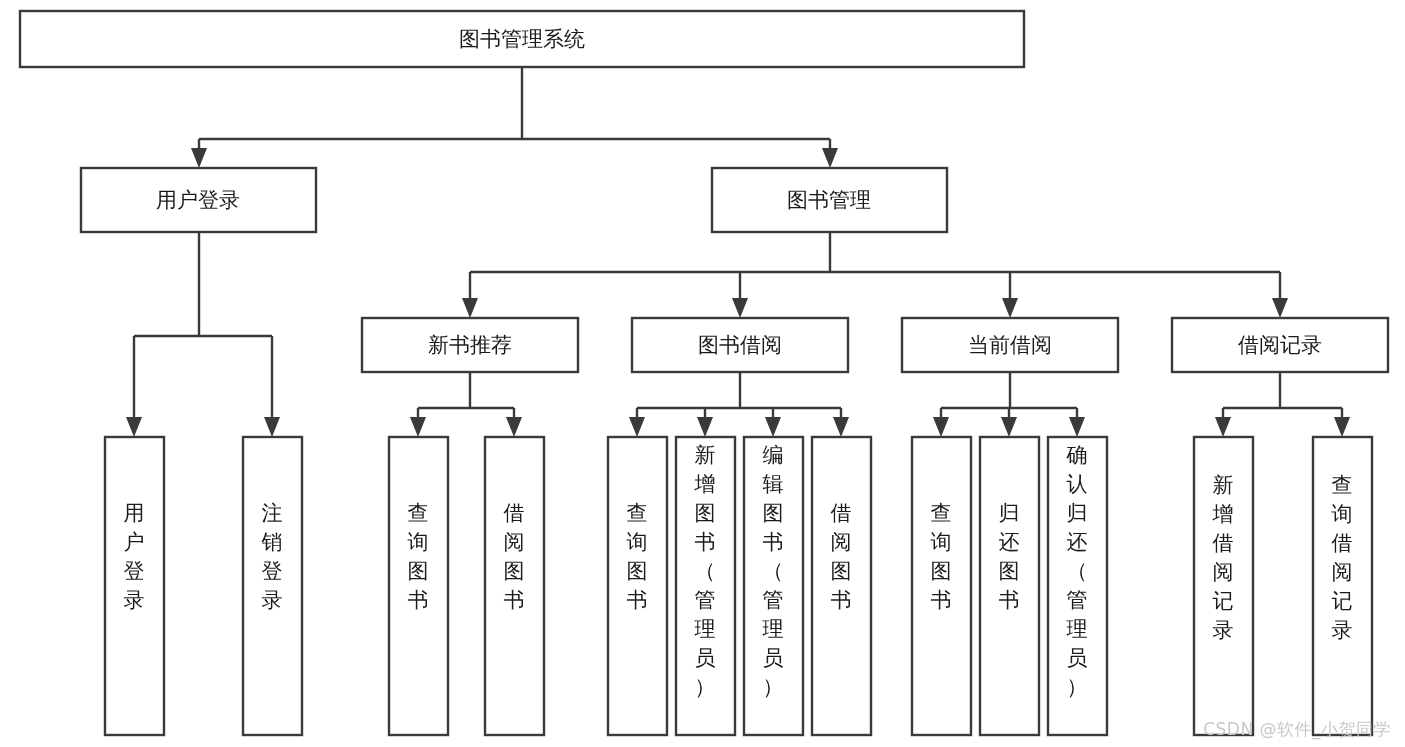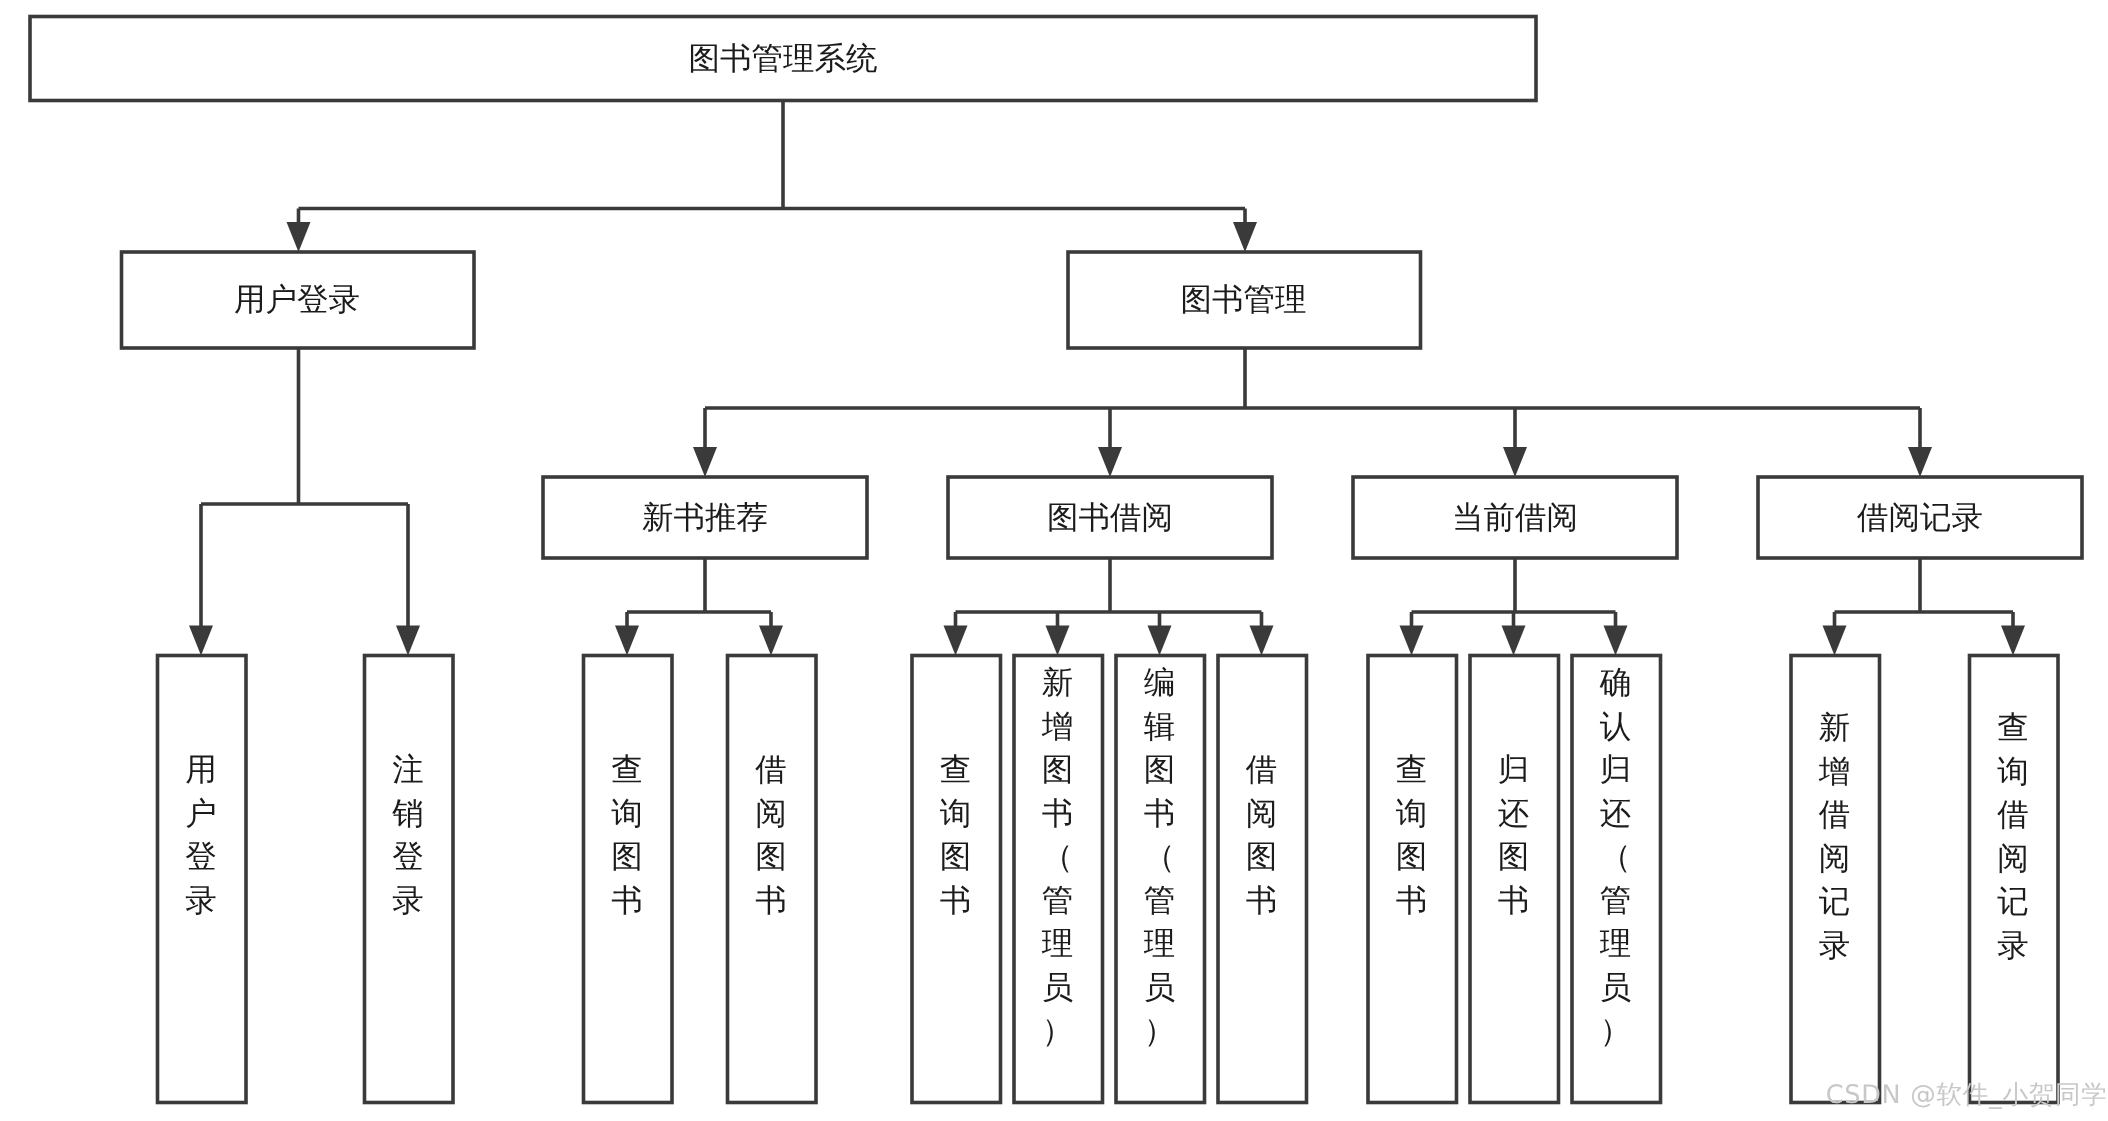--- a/index.html
+++ b/index.html
@@ -45,21 +45,21 @@
     stroke-width: 2.4;
     fill: none;
     stroke-linecap: butt;
   }
   .arrow-head {
     fill: #3a3a3a;
     stroke: none;
   }
   .watermark {
     position: absolute;
-    right: 0;
+    right: 14px;
     bottom: 6px;
     font-family: "DejaVu Sans", "Liberation Sans", sans-serif;
     font-size: 17px;
     color: #c8c8c8;
     letter-spacing: 0.5px;
     white-space: nowrap;
     pointer-events: none;
   }
 </style>
 </head>

